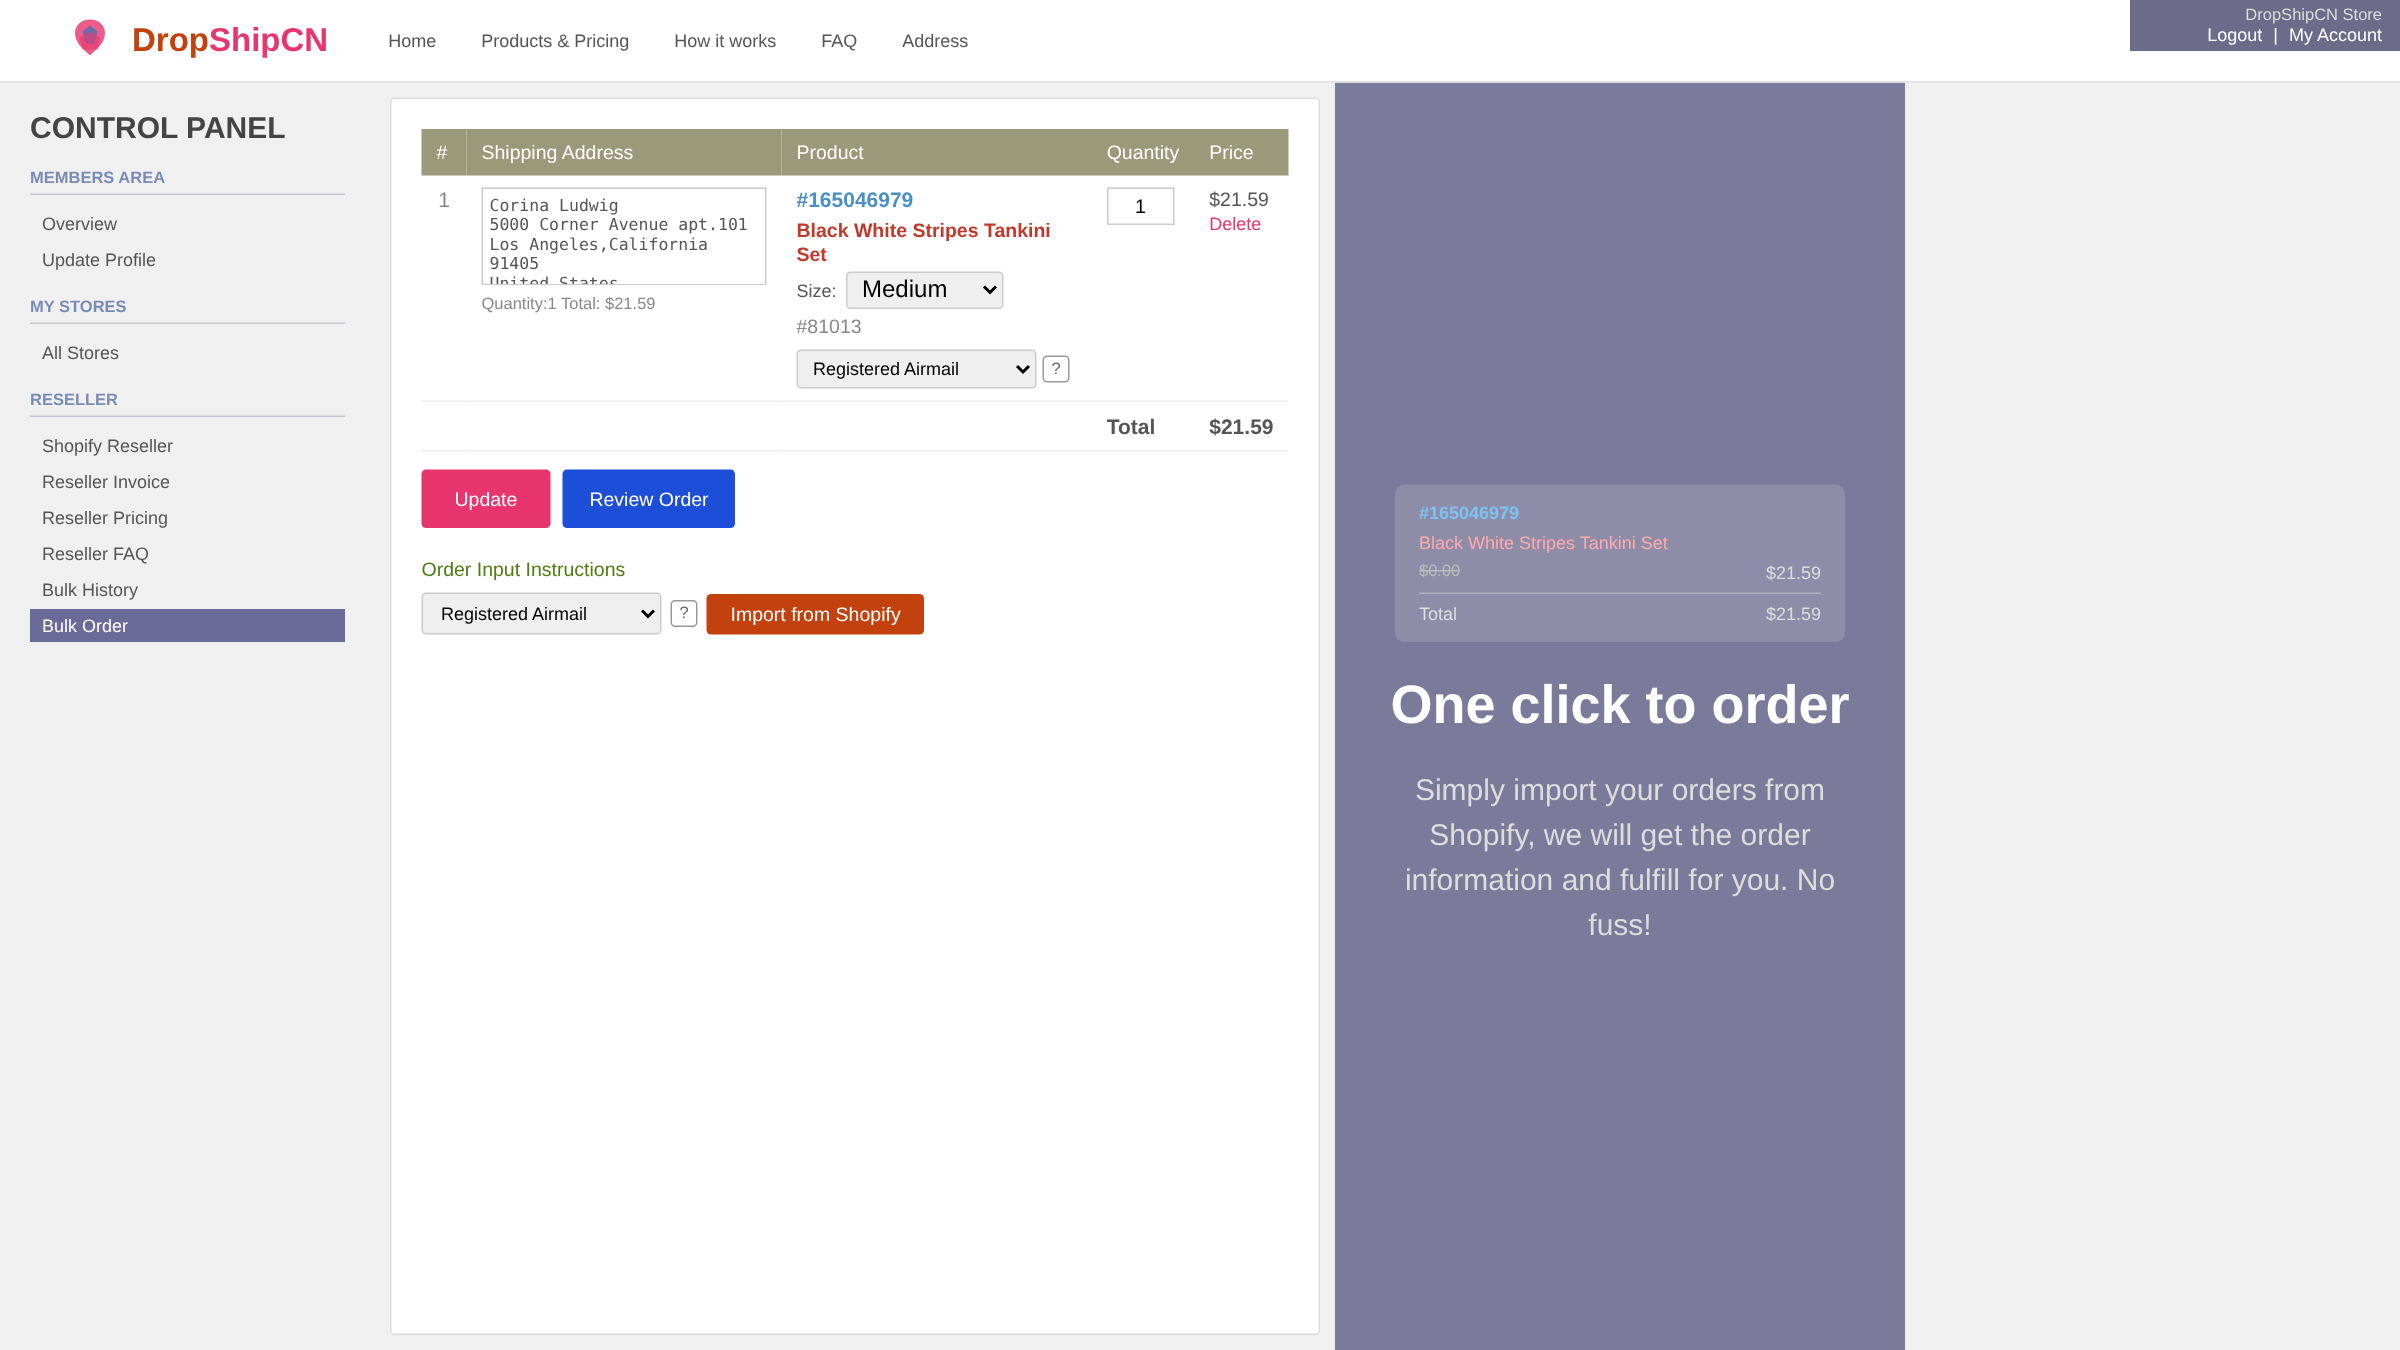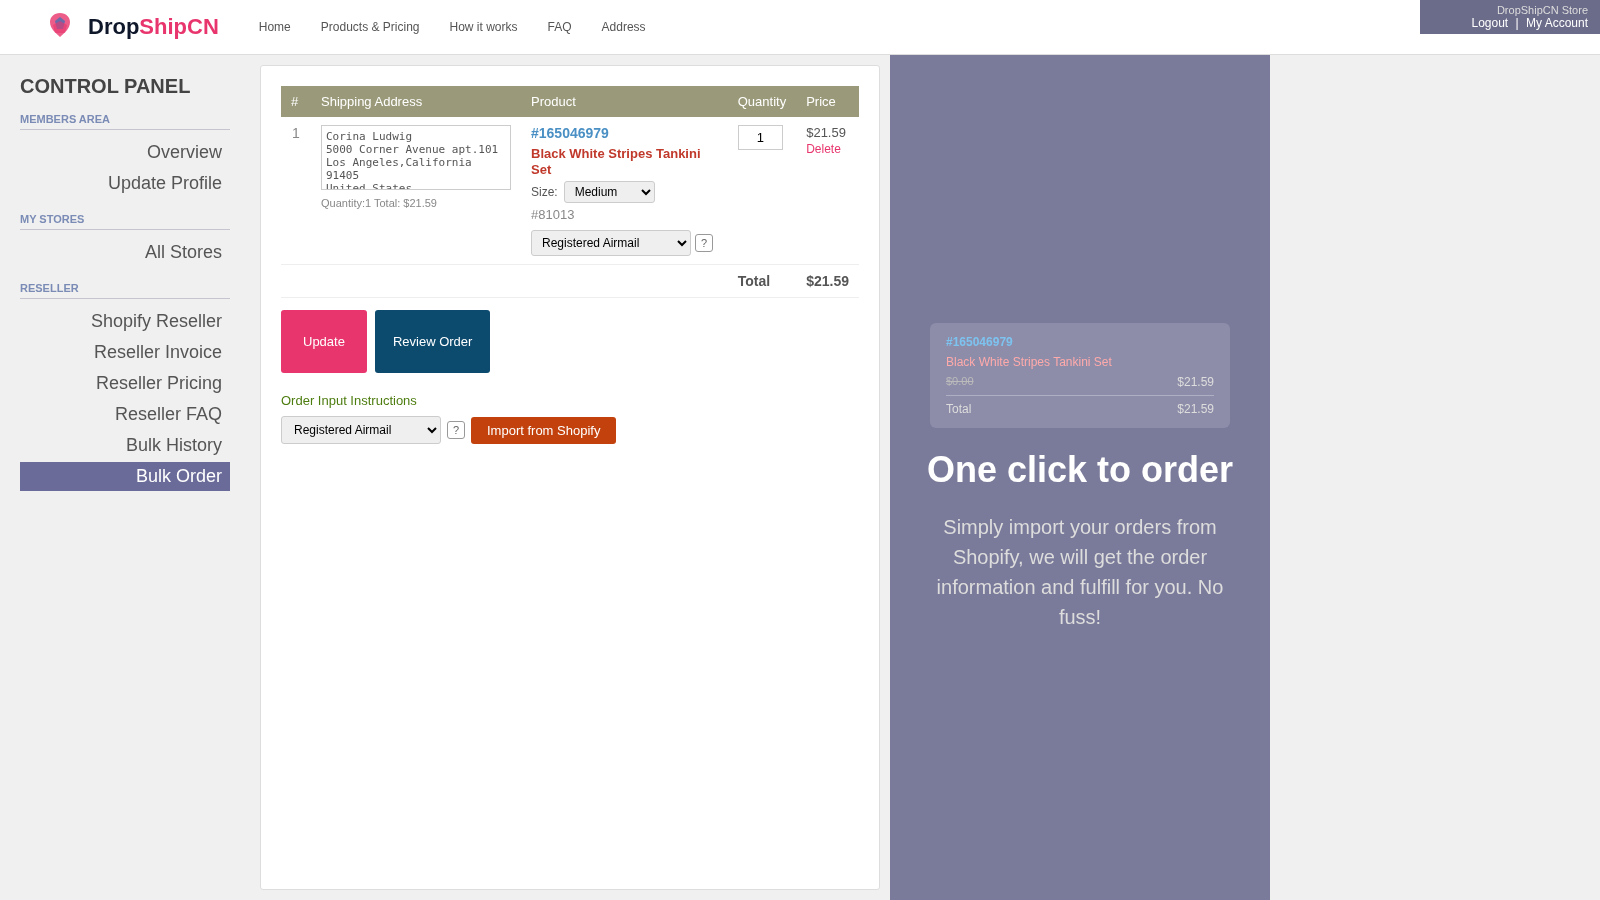--- a/index.html
+++ b/index.html
@@ -23,21 +23,21 @@
     }
     .logo-icon {
       width: 40px;
       height: 40px;
       margin-right: 8px;
     }
     .logo-text {
       font-size: 22px;
       font-weight: bold;
     }
-    .logo-drop { color: #0f172a; }
+    .logo-drop { color: #c2410c; }
     .logo-ship { color: #e8356d; }
     .logo-cn { color: #e8356d; }
     nav { display: flex; align-items: center; gap: 30px; flex: 1; }
     nav a {
       text-decoration: none;
       color: #555;
       font-size: 12px;
     }
     .header-right {
       position: absolute;
@@ -84,24 +84,23 @@
       margin-top: 15px;
       margin-bottom: 8px;
       border-bottom: 1px solid #c5c5d0;
       padding-bottom: 4px;
     }
     .sidebar-item {
       display: block;
       padding: 4px 8px;
       color: #555;
       text-decoration: none;
-      font-size: 18px;
+      font-size: 12px;
       border-radius: 3px;
       margin-bottom: 2px;
-      text-align: right;
     }
     .sidebar-item.active {
       background: #6b6b9a;
       color: #fff;
       border-radius: 0;
     }
 
     
     .content {
       flex: 1;
@@ -138,21 +137,21 @@
       text-align: center;
     }
 
     
     .order-id { color: #4a90c4; font-weight: bold; margin-bottom: 4px; }
     .product-link { color: #c0392b; text-decoration: none; font-weight: bold; font-size: 13px; }
     .size-row { display: flex; align-items: center; gap: 6px; margin: 4px 0; }
     .size-label { font-size: 12px; color: #555; }
     .size-select {
       padding: 2px 20px 2px 6px;
-      font-size: 12px;
+      font-size: 16px;
       border: 1px solid #ccc;
       border-radius: 3px;
       appearance: auto;
     }
     .sku-id { color: #888; font-size: 13px; margin-top: 2px; }
     .shipping-select-row { display: flex; align-items: center; gap: 4px; margin-top: 8px; }
     .shipping-select {
       padding: 4px 6px;
       font-size: 12px;
       border: 1px solid #ccc;
@@ -205,24 +204,24 @@
     .btn-update {
       background: #e8356d;
       color: #fff;
       border: none;
       padding: 8px 22px;
       border-radius: 3px;
       cursor: pointer;
       font-size: 13px;
     }
     .btn-review {
-      background: #0c4a6e;
+      background: #1d4ed8;
       color: #fff;
       border: none;
-      padding: 24px 18px;
+      padding: 12px 18px;
       border-radius: 3px;
       cursor: pointer;
       font-size: 13px;
     }
 
     
     .instructions-section { margin-top: 20px; }
     .instructions-title { font-size: 13px; color: #4d7c0f; margin-bottom: 8px; font-weight: normal; }
     .instructions-row { display: flex; align-items: center; gap: 6px; }
     .import-btn {

